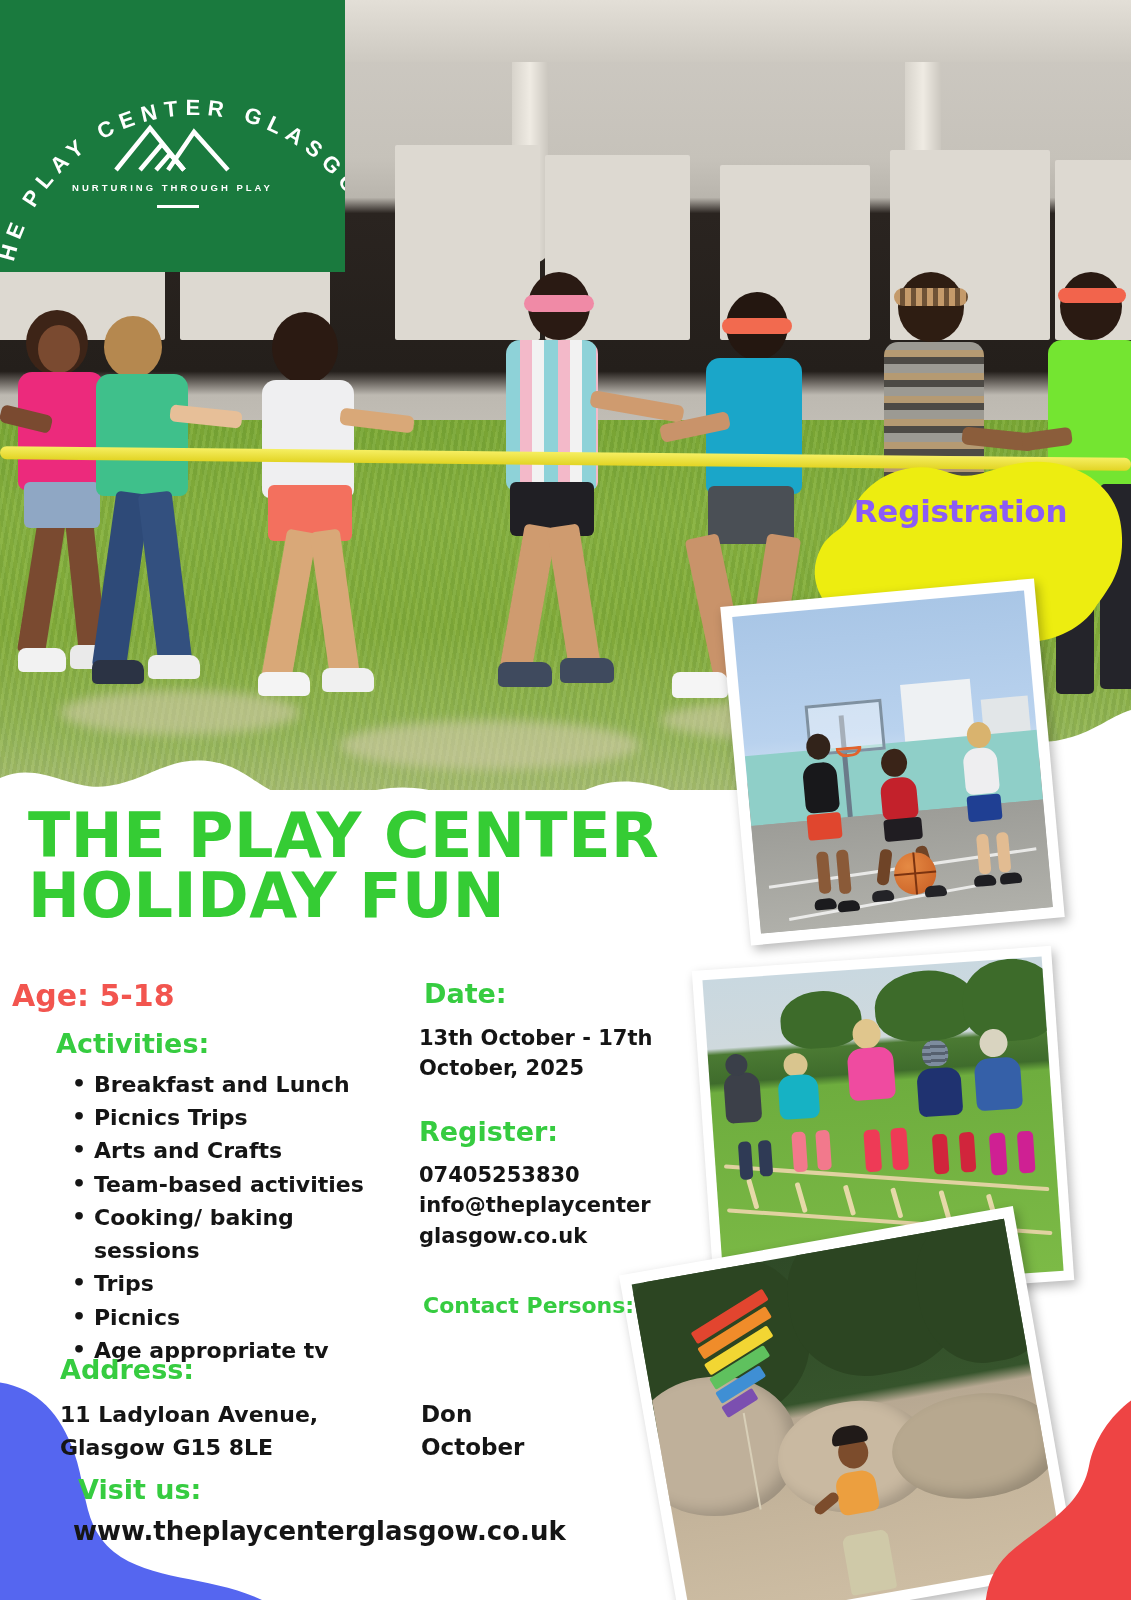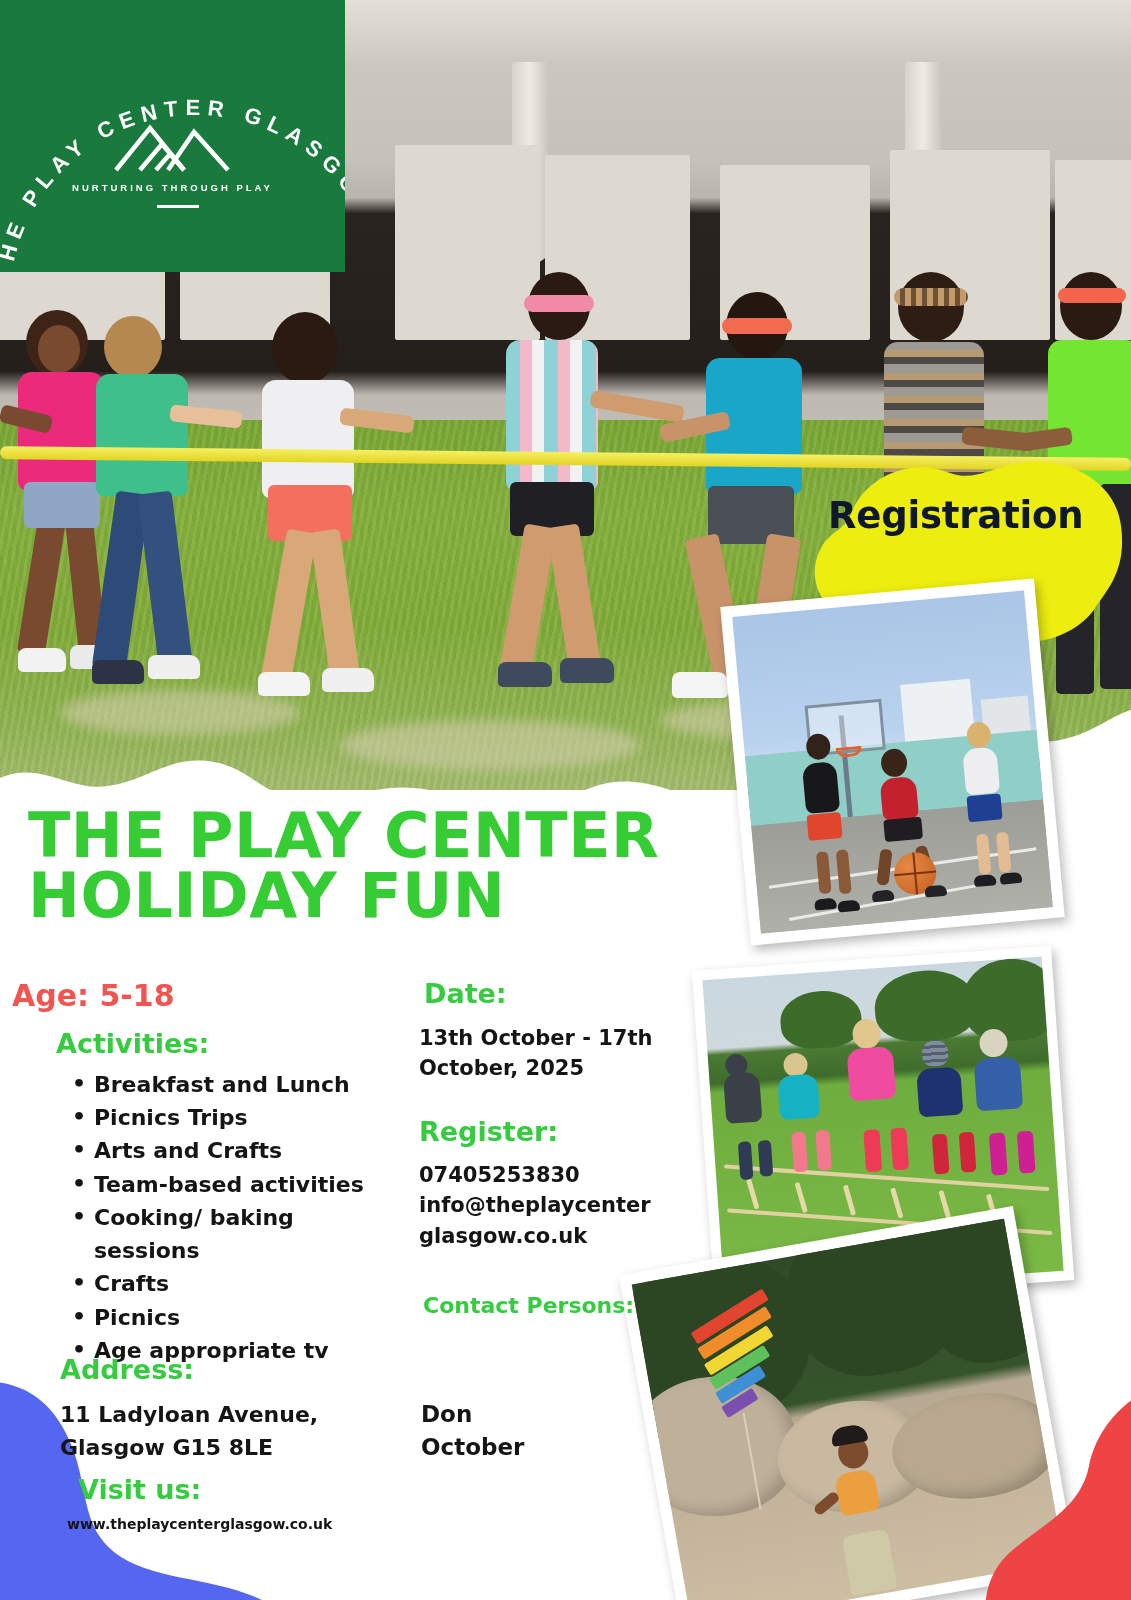--- a/index.html
+++ b/index.html
@@ -74,22 +74,22 @@
   .logo-tag{
     position:absolute; left:0; right:0; top:182px; text-align:center;
     color:#fff; font-size:9.5px; letter-spacing:3.0px; font-weight:600;
     font-family:"Liberation Sans", sans-serif;
   }
   .logo-rule{position:absolute; left:157px; top:205px; width:42px; height:3px; background:#fff;}
 
   
   .fee-blob{position:absolute; left:795px; top:452px; width:336px; height:200px;}
   .fee-text{
-    position:absolute; left:828px; top:492px; width:265px; text-align:left;
-    color:#0f172a; font-weight:700; font-size:37px; line-height:1.28;
+    position:absolute; left:828px; top:492px; width:265px; text-align:center;
+    color:#8b5cf6; font-weight:700; font-size:31px; line-height:1.28;
     font-family:"DejaVu Sans", sans-serif; letter-spacing:-0.2px;
   }
 
   
   .polaroid{position:absolute; background:#fff; box-shadow:3px 5px 11px rgba(0,0,0,.28); overflow:hidden;}
   .polaroid .inner{position:absolute; overflow:hidden;}
 
   
   .ph-bball{left:735px; top:592px; width:315px; height:340px; transform:rotate(-5.2deg); padding:11px;}
   .ph-bball .inner{inset:11px; background:linear-gradient(#a9c6e6 0%,#b9d2ee 40%,#cfe0f2 52%,#9a9a95 53%,#a6a6a1 100%);}
@@ -150,21 +150,21 @@
   .act-list{position:absolute; left:64px; top:1068px; width:340px;
     font-size:22px; line-height:1.51; color:#151515; font-weight:600;
     font-family:"DejaVu Sans", sans-serif; list-style:none;}
   .act-list li{position:relative; padding-left:30px;}
   .act-list li:before{content:"•"; position:absolute; left:8px; top:-1px; font-size:22px;}
 
   .addr-h{position:absolute; left:60px; top:1354px; font-size:27px;}
   .addr-b{position:absolute; left:60px; top:1398px; font-size:22px; line-height:1.5; width:330px;}
 
   .visit-h{position:absolute; left:78px; top:1474px; font-size:27px;}
-  .visit-b{position:absolute; left:67px; top:1516px; font-size:14px;}
+  .visit-b{position:absolute; left:73px; top:1516px; font-size:26px;}
 
   .date-h{position:absolute; left:424px; top:978px; font-size:27px;}
   .date-b{position:absolute; left:419px; top:1023px; width:260px; font-size:21px; line-height:1.45;}
 
   .reg-h{position:absolute; left:419px; top:1116px; font-size:27px;}
   .reg-b{position:absolute; left:419px; top:1160px; width:250px; font-size:21px; line-height:1.45;}
 
   .cp-h{position:absolute; left:423px; top:1293px; font-size:22px;}
   .cp-b{position:absolute; left:421px; top:1398px; width:220px; font-size:23px; line-height:1.45;}
 </style>
@@ -432,21 +432,21 @@
 
   <div class="age">Age: 5-18</div>
 
   <div class="hd act-h">Activities:</div>
   <ul class="act-list">
     <li>Breakfast and Lunch</li>
     <li>Picnics Trips</li>
     <li>Arts and Crafts</li>
     <li>Team-based activities</li>
     <li>Cooking/ baking sessions</li>
-    <li>Crafts</li>
+    <li>Trips</li>
     <li>Picnics</li>
     <li>Age appropriate tv</li>
   </ul>
 
   <div class="hd addr-h">Address:</div>
   <div class="bd addr-b">
     <div>11 Ladyloan Avenue,</div>
     <div>Glasgow G15 8LE</div>
   </div>
 

